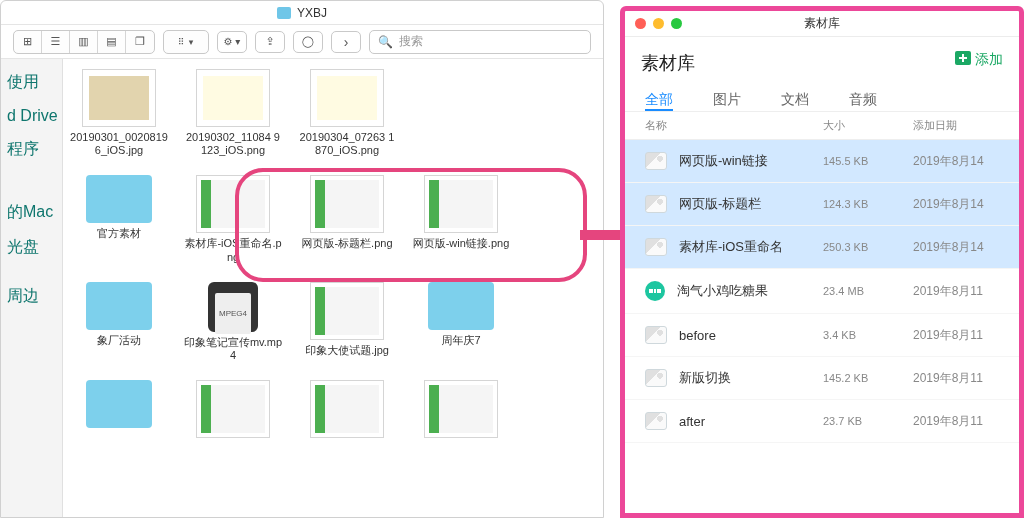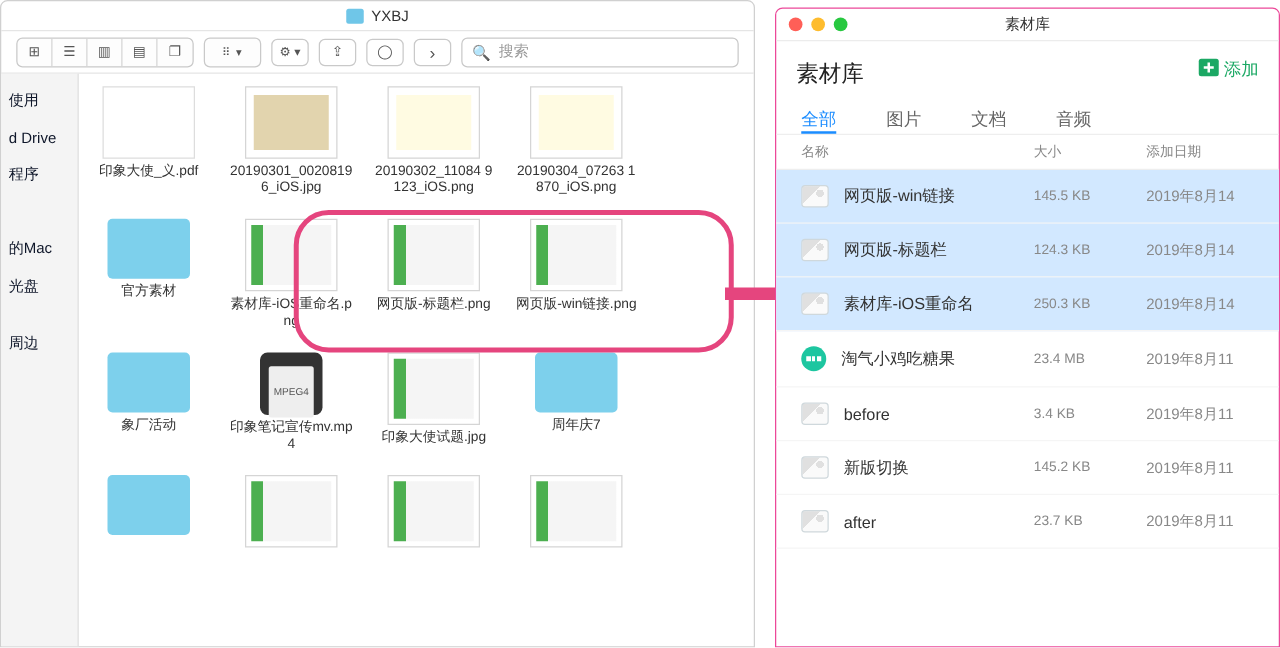--- a/index.html
+++ b/index.html
@@ -28,21 +28,21 @@
     .search-wrap {
       flex:1; height:24px; border:1px solid #c9c9c9; border-radius:5px;
       display:flex; align-items:center; padding:0 8px; color:#9a9a9a; font-size:12px;
       background:#fff; gap:6px;
     }
     .search-wrap .mag { font-size:12px; }
 
     .finder-body { position:absolute; top:58px; bottom:0; left:0; right:0; display:flex; }
     .sidebar {
       width:62px; background:#f4f4f4; border-right:1px solid #e0e0e0;
-      padding-top:6px; font-size:12px; color:#0f172a;
+      padding-top:6px; font-size:16px; color:#0f766e;
     }
     .sidebar div { padding:7px 6px; white-space:nowrap; overflow:hidden; text-overflow:clip; }
     .files {
       flex:1; padding:10px 6px; overflow:hidden; position:relative;
     }
     .row { display:flex; gap:14px; margin-bottom:18px; }
     .item { width:100px; text-align:center; font-size:11px; color:#333; }
     .item .thumb {
       width:74px; height:58px; margin:0 auto 4px; background:#fff;
       border:1px solid #d5d5d5; position:relative;
@@ -86,21 +86,21 @@
     }
     .arrow .head {
       position:absolute; right:0; top:0; width:0; height:0;
       border-top:15px solid transparent; border-bottom:15px solid transparent;
       border-left:18px solid #e5457e;
     }
 
     
     .panel {
       position:absolute; left:620px; top:6px; right:0; bottom:0;
-      background:#fff; border:1px solid #ec4899; border-radius:6px 6px 0 0;
+      background:#fff; border:5px solid #ec4899; border-radius:6px 6px 0 0;
     }
     .panel-titlebar {
       height:26px; border-bottom:1px solid #ececec; display:flex; align-items:center;
       padding:0 10px; position:relative;
     }
     .lights { display:flex; gap:7px; }
     .light { width:11px; height:11px; border-radius:50%; }
     .light.red { background:#ff5f57; }
     .light.yel { background:#febc2e; }
     .light.grn { background:#28c840; }
@@ -217,24 +217,20 @@
         <div></div>
         <div></div>
         <div>的Mac</div>
         <div>光盘</div>
         <div></div>
         <div>周边</div>
       </div>
     <div class="files" id="ffiles">
         <div class="row">
           <div class="item">
-            <div class="thumb pdf"></div>
-            <div class="name">印象大使_义.pdf</div>
-          </div>
-          <div class="item">
             <div class="thumb jpg"></div>
             <div class="name">20190301_00208196_iOS.jpg</div>
           </div>
           <div class="item">
             <div class="thumb png"></div>
             <div class="name">20190302_11084 9123_iOS.png</div>
           </div>
           <div class="item">
             <div class="thumb png"></div>
             <div class="name">20190304_07263 1870_iOS.png</div>

